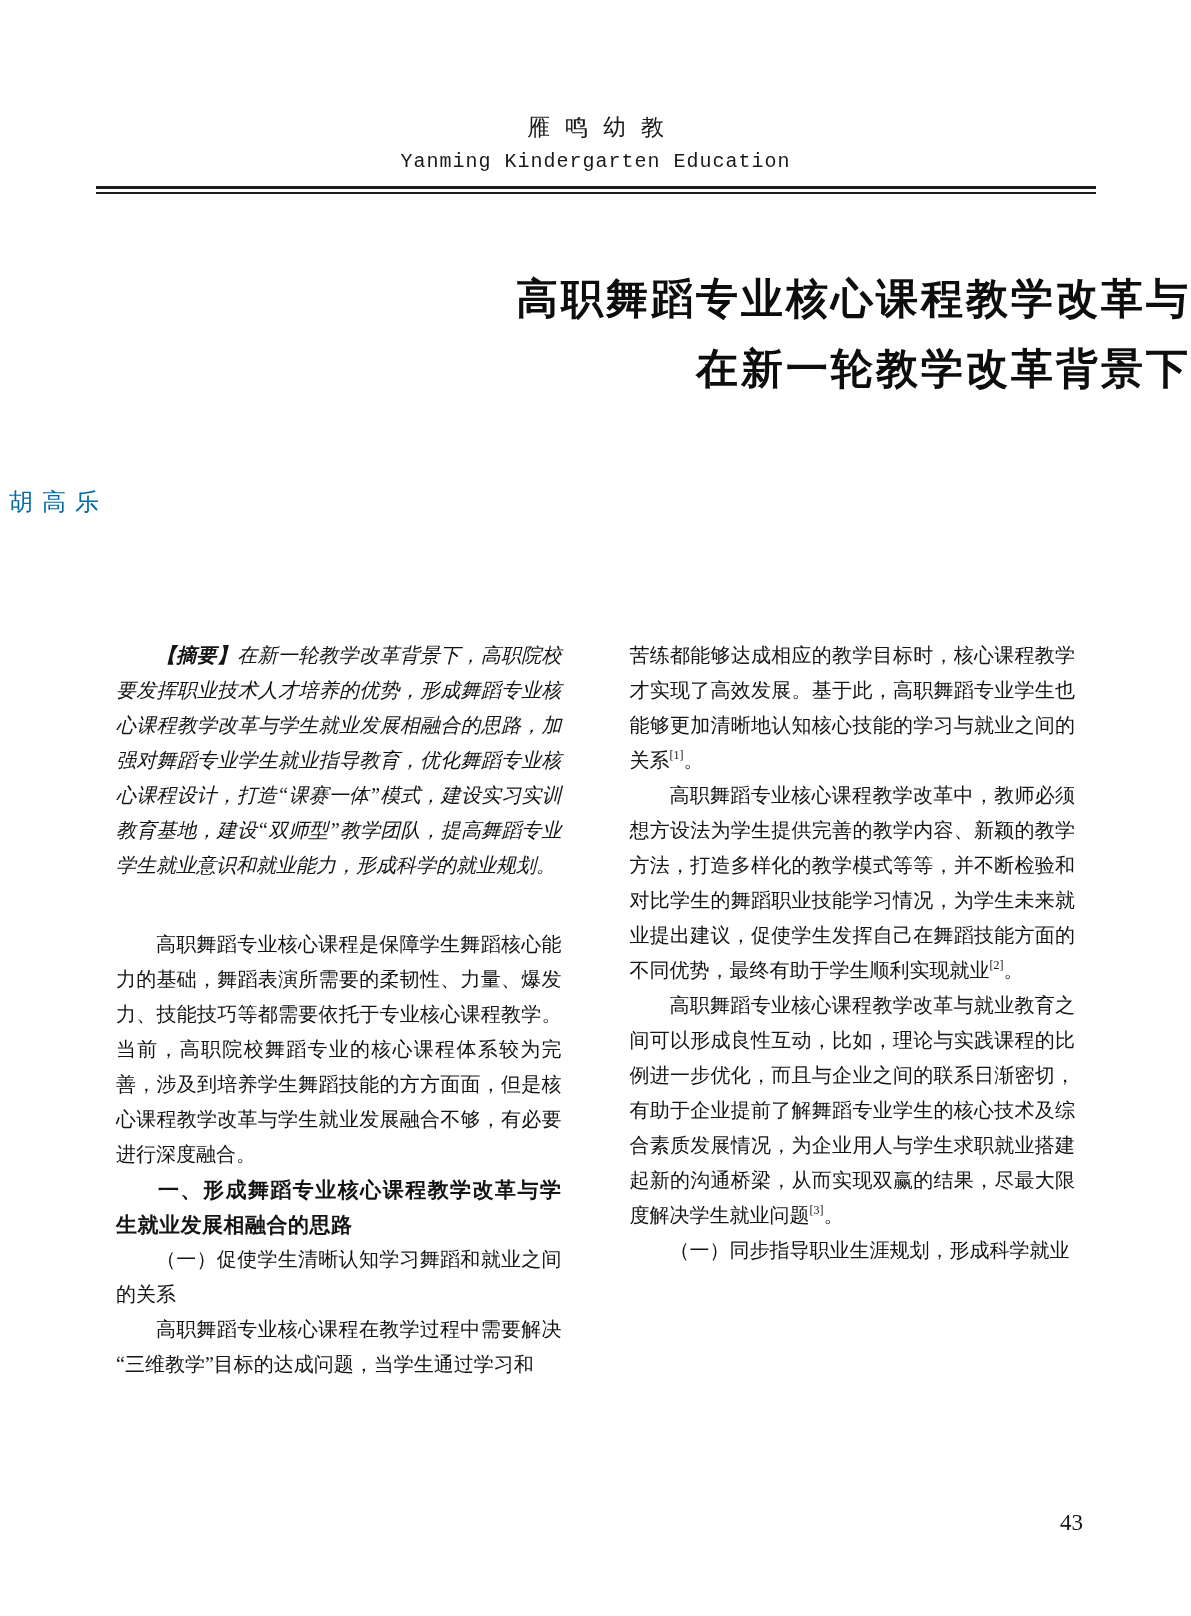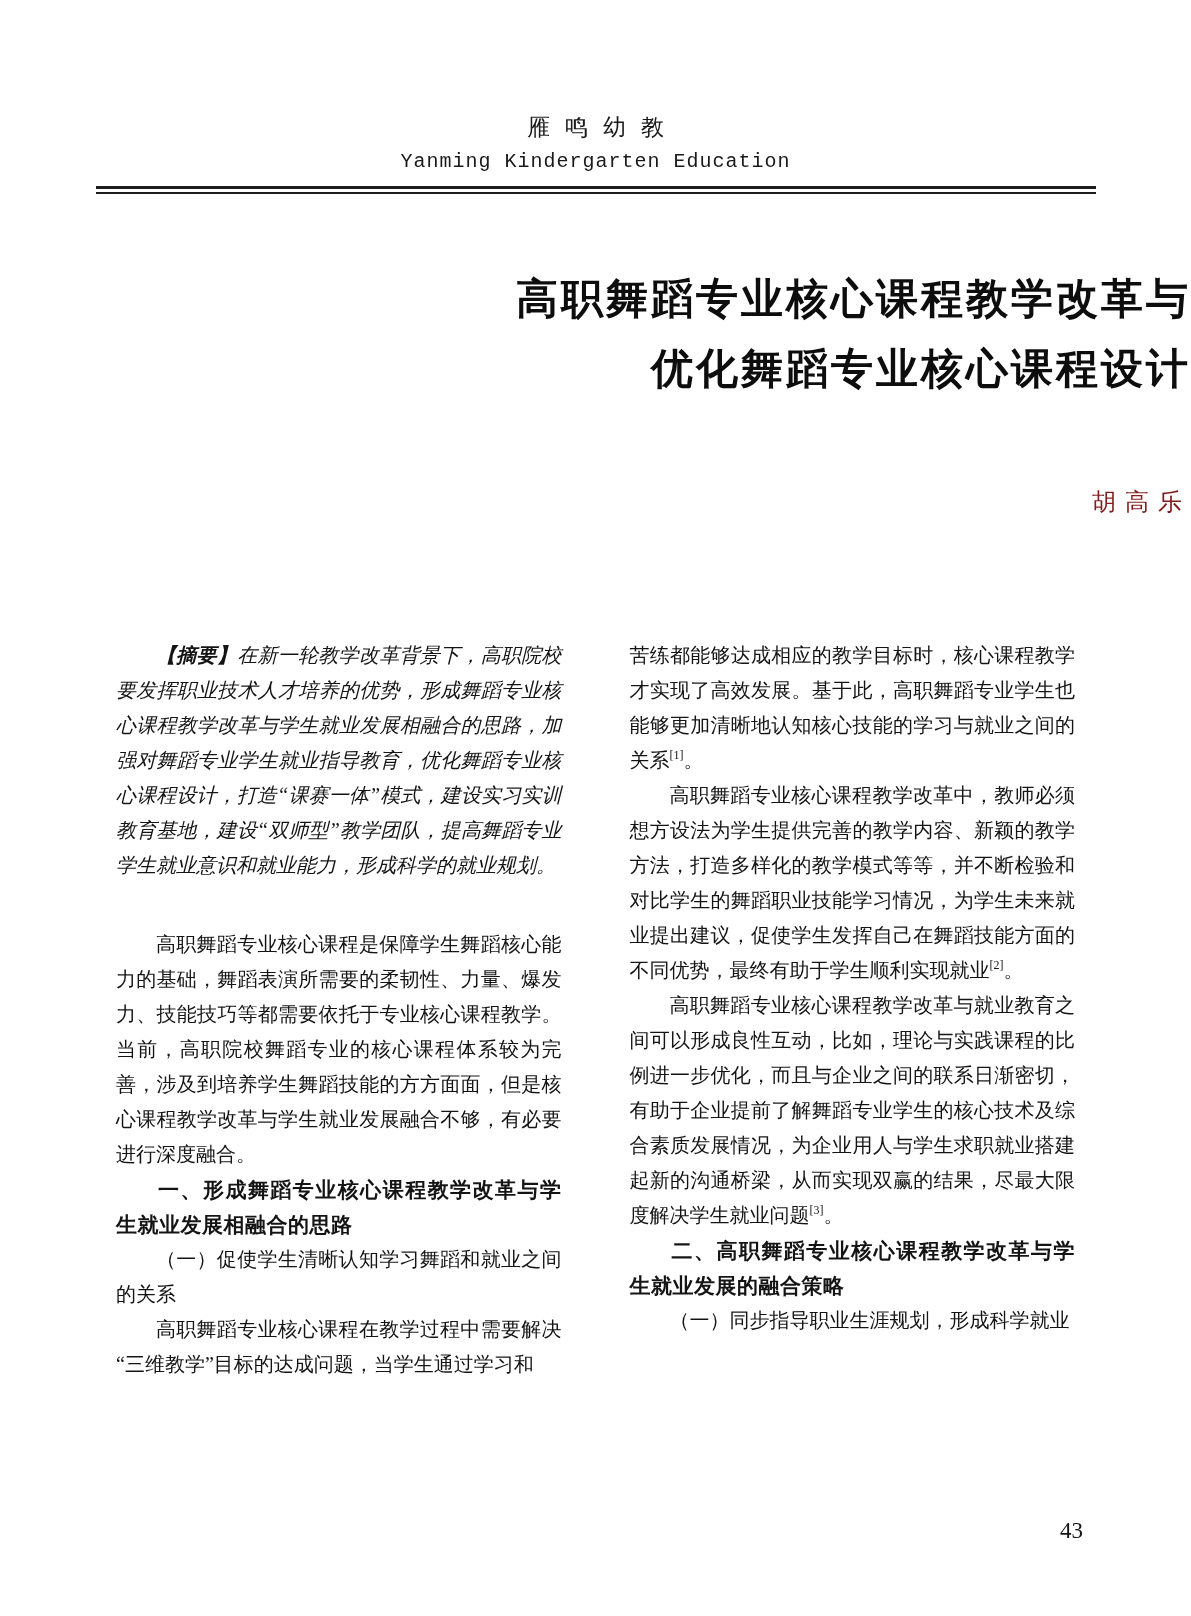--- a/index.html
+++ b/index.html
@@ -50,25 +50,25 @@
     font-size: 42px;
     letter-spacing: 3px;
     line-height: 1.0;
     color: #0d0d0d;
   }
   .article-title + .article-title {
     margin-top: 20px;
   }
   .article-author {
     margin-top: 96px;
-    text-align: right;
+    text-align: left;
     font-size: 24px;
     letter-spacing: 9px;
     text-indent: 9px;
-    color: #7f1d1d;
+    color: #0369a1;
   }
   
   .columns {
     display: flex;
     gap: 68px;
     margin: 120px 116px 0 116px;
   }
   .col {
     flex: 1 1 0;
     min-width: 0;
@@ -96,54 +96,53 @@
   .para sup {
     font-size: 12px;
     line-height: 0;
     vertical-align: super;
   }
   .col-spacer { height: 44px; }
   
   .page-number {
     position: absolute;
     right: 108px;
-    bottom: 72px;
+    bottom: 80px;
     font-size: 23px;
     color: #141414;
   }
 </style>
 </head>
 <body>
 
 <div class="page">
 
   <div class="journal-header">
     <div class="journal-title-cn">雁鸣幼教</div>
     <div class="journal-title-en">Yanming Kindergarten Education</div>
     <div class="header-rule"></div>
   </div>
 
   <h1 class="article-title">高职舞蹈专业核心课程教学改革与</h1>
-  <h1 class="article-title">优化舞蹈专业核心课程设计</h1>
+  <h1 class="article-title">在新一轮教学改革背景下</h1>
 
   <div class="article-author">胡高乐</div>
 
   <div class="columns">
     <div class="col">
         <p class="para abstract indent"><span class="label">【摘要】</span>在新一轮教学改革背景下，高职院校要发挥职业技术人才培养的优势，形成舞蹈专业核心课程教学改革与学生就业发展相融合的思路，加强对舞蹈专业学生就业指导教育，优化舞蹈专业核心课程设计，打造“课赛一体”模式，建设实习实训教育基地，建设“双师型”教学团队，提高舞蹈专业学生就业意识和就业能力，形成科学的就业规划。</p>
         <div class="col-spacer"></div>
         <p class="para body indent">高职舞蹈专业核心课程是保障学生舞蹈核心能力的基础，舞蹈表演所需要的柔韧性、力量、爆发力、技能技巧等都需要依托于专业核心课程教学。当前，高职院校舞蹈专业的核心课程体系较为完善，涉及到培养学生舞蹈技能的方方面面，但是核心课程教学改革与学生就业发展融合不够，有必要进行深度融合。</p>
         <p class="para heading indent">一、形成舞蹈专业核心课程教学改革与学生就业发展相融合的思路</p>
         <p class="para body indent">（一）促使学生清晰认知学习舞蹈和就业之间的关系</p>
         <p class="para body indent">高职舞蹈专业核心课程在教学过程中需要解决“三维教学”目标的达成问题，当学生通过学习和</p>
       </div>
     <div class="col">
         <p class="para body">苦练都能够达成相应的教学目标时，核心课程教学才实现了高效发展。基于此，高职舞蹈专业学生也能够更加清晰地认知核心技能的学习与就业之间的关系<sup>[1]</sup>。</p>
         <p class="para body indent">高职舞蹈专业核心课程教学改革中，教师必须想方设法为学生提供完善的教学内容、新颖的教学方法，打造多样化的教学模式等等，并不断检验和对比学生的舞蹈职业技能学习情况，为学生未来就业提出建议，促使学生发挥自己在舞蹈技能方面的不同优势，最终有助于学生顺利实现就业<sup>[2]</sup>。</p>
         <p class="para body indent">高职舞蹈专业核心课程教学改革与就业教育之间可以形成良性互动，比如，理论与实践课程的比例进一步优化，而且与企业之间的联系日渐密切，有助于企业提前了解舞蹈专业学生的核心技术及综合素质发展情况，为企业用人与学生求职就业搭建起新的沟通桥梁，从而实现双赢的结果，尽最大限度解决学生就业问题<sup>[3]</sup>。</p>
-        <p class="para heading indent">二、高职舞蹈专业核心课程教学改革与学生就业发展的融合策略</p>
         <p class="para body indent">（一）同步指导职业生涯规划，形成科学就业</p>
       </div>
   </div>
 
   <div class="page-number">43</div>
 
 </div>
 
 </body></html>

